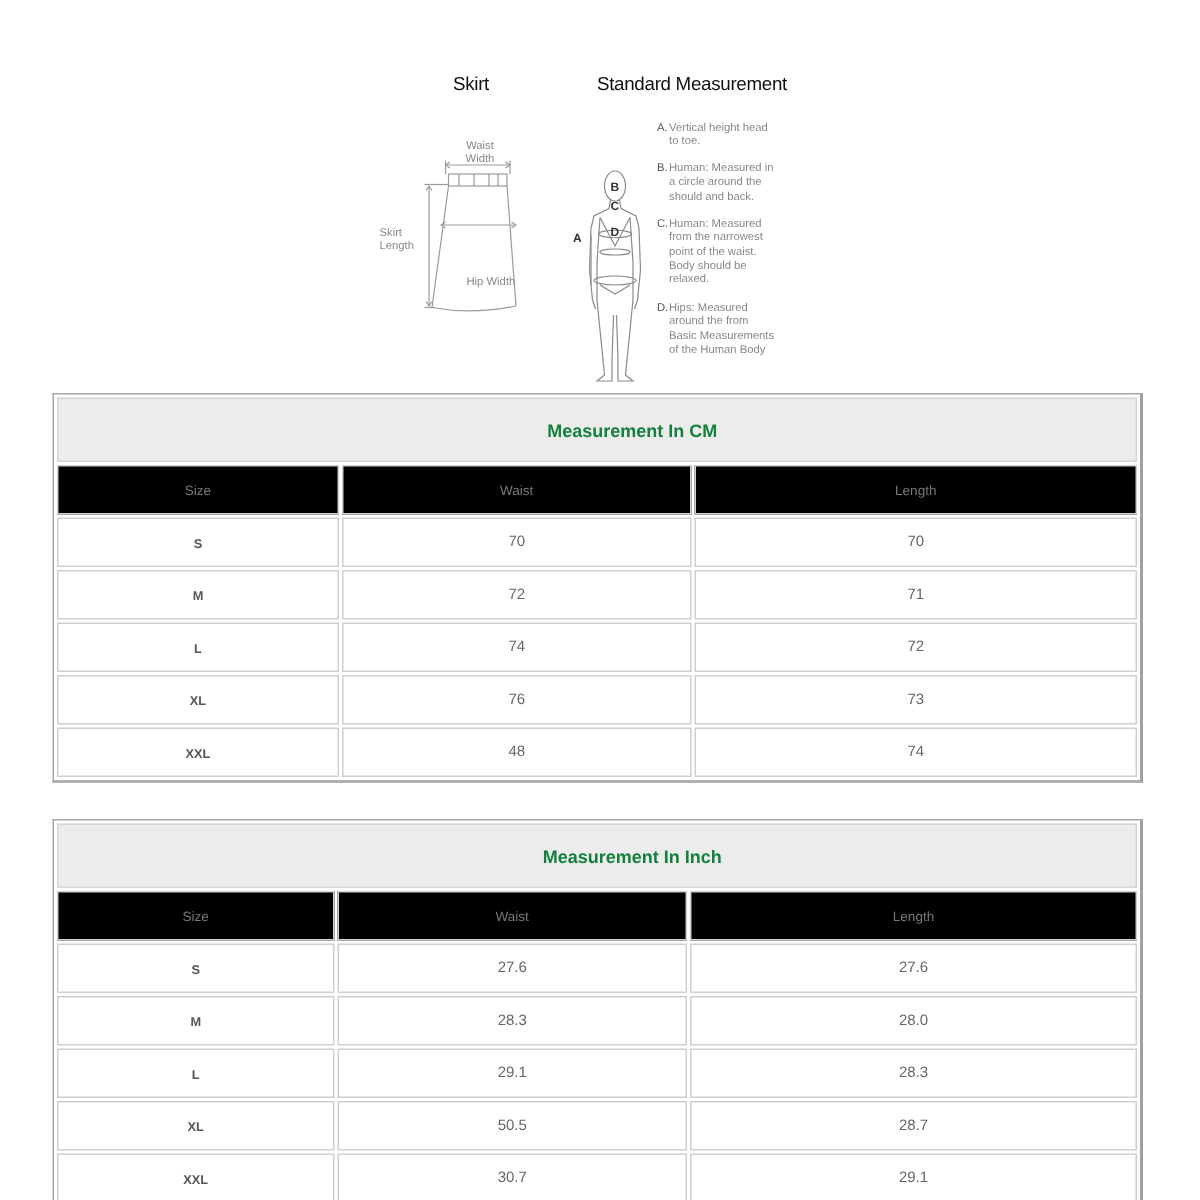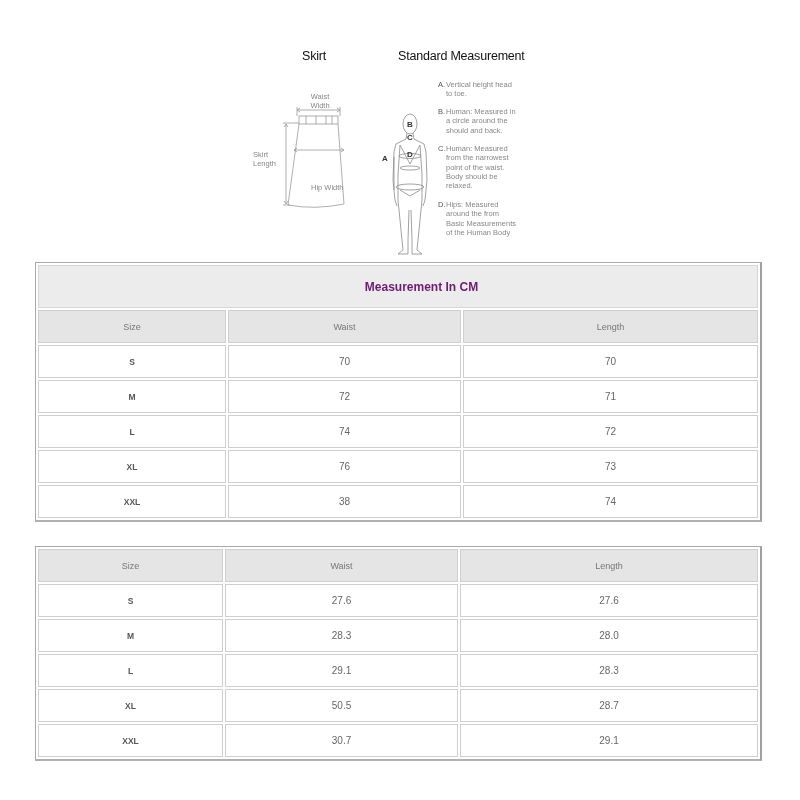--- a/index.html
+++ b/index.html
@@ -8,22 +8,22 @@
   .diag-title { position:absolute; font-family:"Liberation Sans", sans-serif; font-size:12.5px; color:#111; letter-spacing:-0.2px; }
   .diag-label { position:absolute; font-size:7.5px; color:#888; line-height:9px; }
   .letter { position:absolute; font-size:8px; font-weight:bold; color:#333; }
   .legend-item { position:absolute; font-size:7.5px; color:#888; line-height:9.3px; width:100px; }
   .legend-item .k { position:absolute; left:0; top:0; color:#555; }
   .legend-item .t { position:absolute; left:8px; top:0; width:90px; }
 
   .size-table { position:absolute; left:35px; width:727px; border:1px solid #a8a8a8; border-right:2px solid #a0a0a0; border-bottom:2px solid #b0b0b0; box-sizing:border-box; background:#fff; }
   .size-table table { width:100%; border-collapse:separate; border-spacing:2px; table-layout:fixed; }
   .size-table td, .size-table th { border:1px solid #cfcfcf; text-align:center; color:#666; font-size:10px; font-weight:normal; padding:0; }
-  .size-table .caption { background:#ececec; height:41px; font-size:12px; font-weight:bold; color:#701a75; border:1px solid #d6d6d6;padding-left:47px; }
-  .size-table .hdr td { background:#e5e5e5; height:31px; font-size:9px; color:#777; }
+  .size-table .caption { background:#ececec; height:41px; font-size:12px; font-weight:bold; color:#15803d; border:1px solid #d6d6d6;padding-left:47px; }
+  .size-table .hdr td { background:#000000; height:31px; font-size:9px; color:#777; }
   .size-table .row td { height:31px; background:#fff; }
   .size-table .row td.size { color:#555; font-weight:bold; font-size:8.5px; }
   #cm-table { top:262px; }
   #inch-table { top:546px; }
 </style>
 </head>
 <body>
 
 <div class="diagram">
 
@@ -152,35 +152,38 @@
       <td>74</td>
       <td>72</td>
     </tr>
     <tr class="row">
       <td class="size">XL</td>
       <td>76</td>
       <td>73</td>
     </tr>
     <tr class="row">
       <td class="size">XXL</td>
-      <td>38</td>
+      <td>48</td>
       <td>74</td>
     </tr>
   </tbody>
     </table>
 </div>
 
 <div class="size-table" id="inch-table">
   <table>
     <colgroup>
         <col style="width:185px">
         <col style="width:233px">
         <col>
       </colgroup>
     <tbody>
+        <tr>
+      <td class="caption" colspan="3">Measurement In Inch</td>
+    </tr>
     <tr class="hdr">
       <td>Size</td>
       <td>Waist</td>
       <td>Length</td>
     </tr>
     <tr class="row">
       <td class="size">S</td>
       <td>27.6</td>
       <td>27.6</td>
     </tr>

